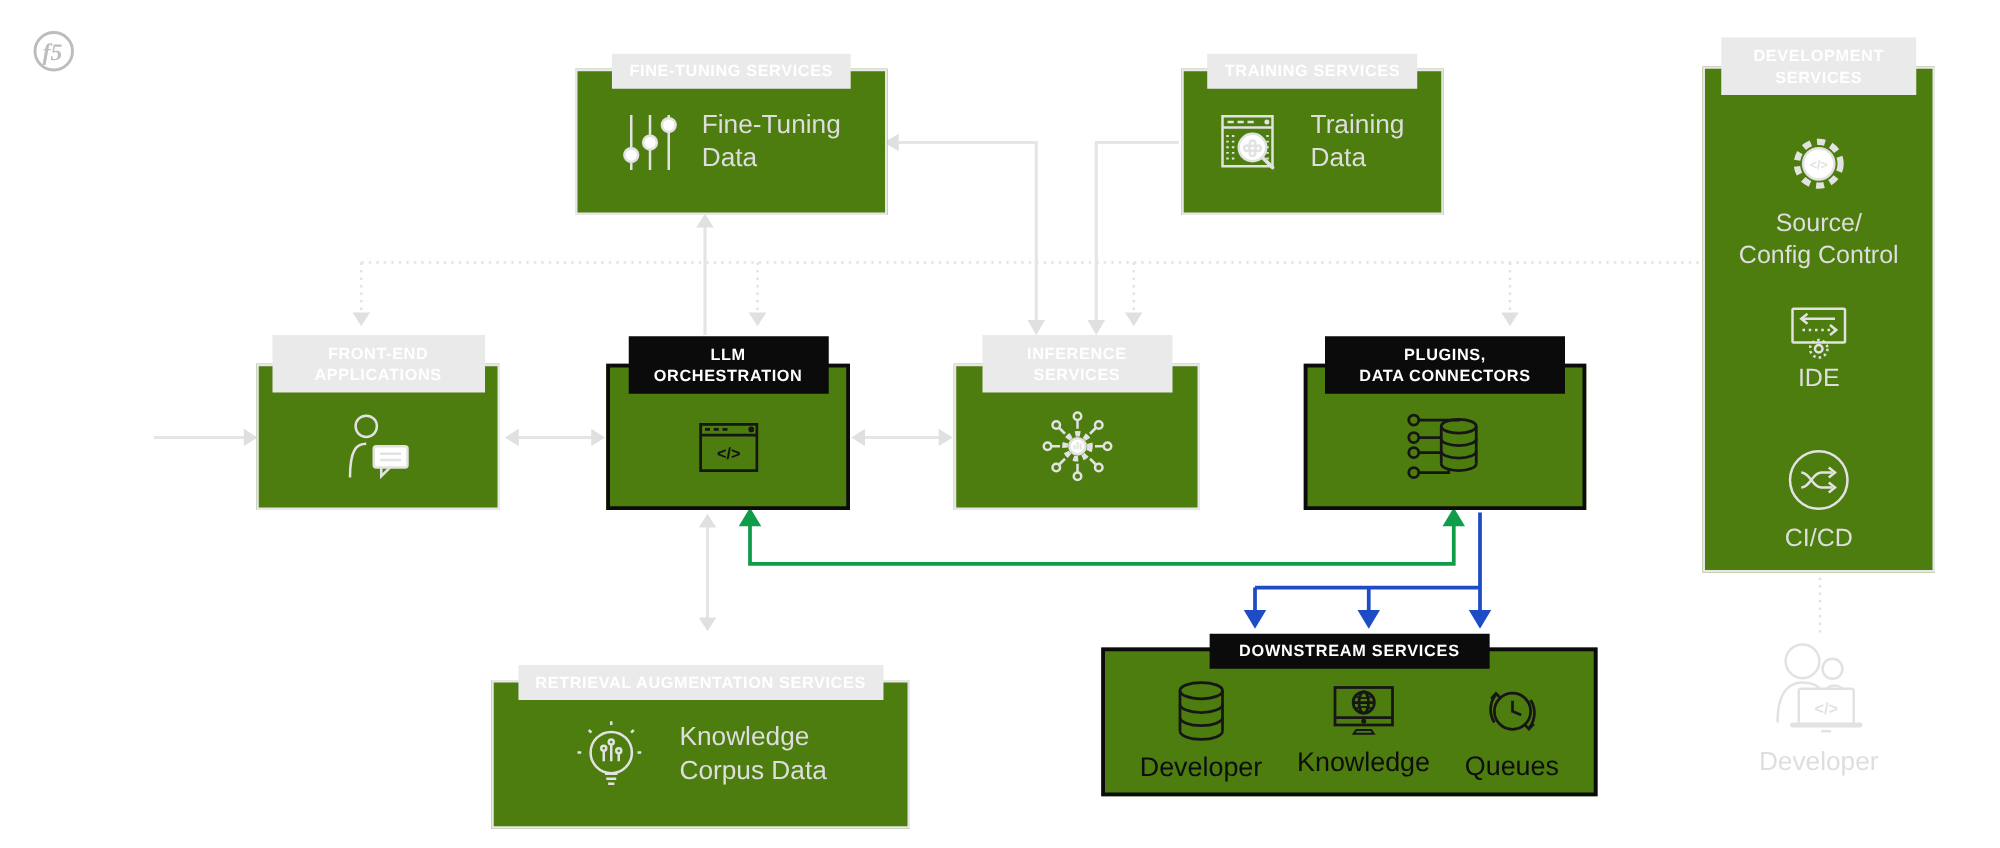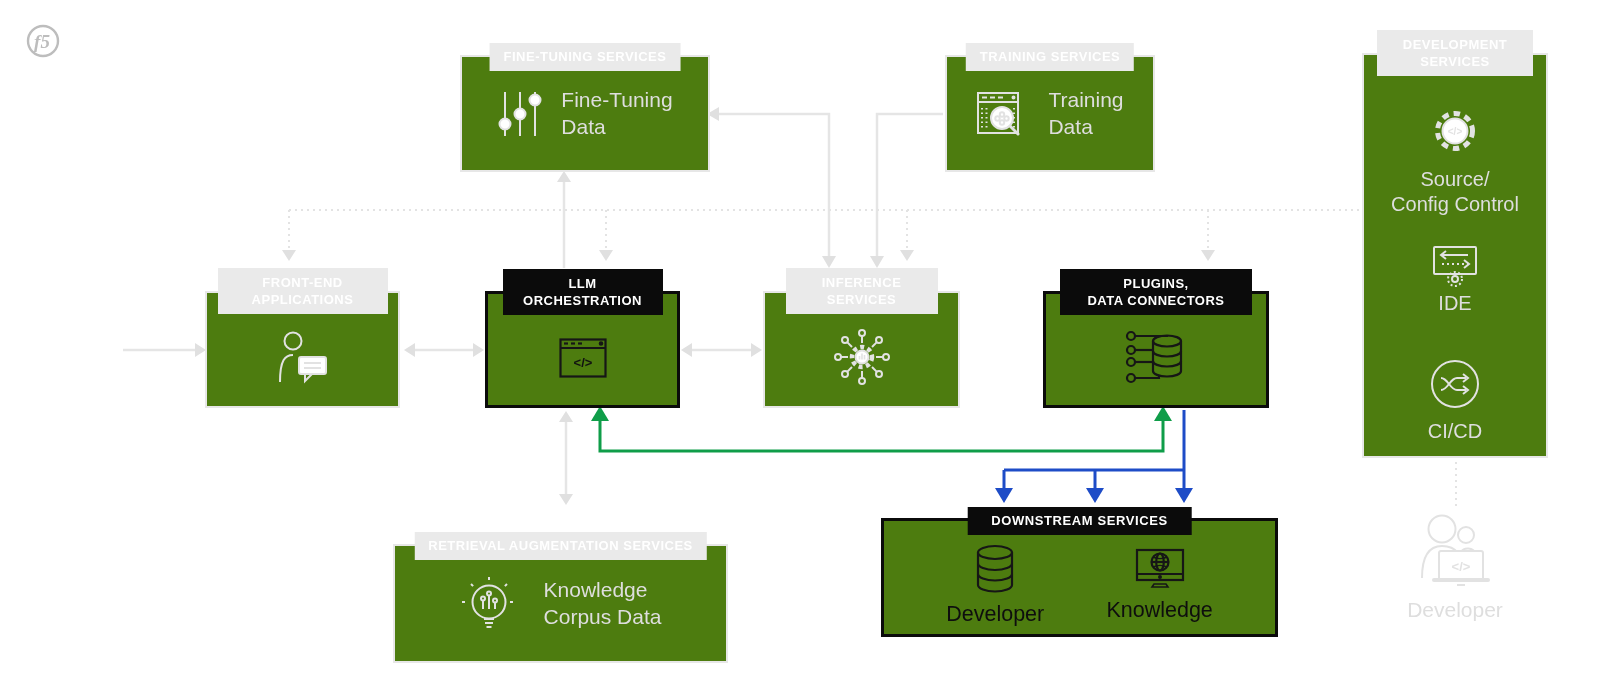--- a/index.html
+++ b/index.html
@@ -360,16 +360,27 @@
           <line x1="2" y1="26" x2="48" y2="26"></line>
           <circle cx="25" cy="14" r="8.5"></circle>
           <ellipse cx="25" cy="14" rx="3.8" ry="8.5"></ellipse>
           <line x1="16.5" y1="14" x2="33.5" y2="14"></line>
           <path d="M18,9 C22,11 28,11 32,9 M18,19 C22,17 28,17 32,19" stroke-width="1.4"></path>
           <circle cx="25" cy="29" r="0.9" fill="#161616"></circle>
           <path d="M19,36 H31 L33,39 H17 Z" stroke-width="1.6"></path>
         </svg>
         <div class="ds-label">Knowledge</div>
       </div>
+      <div class="ds-item">
+        <svg width="52" height="48" viewBox="0 0 52 48" class="ic-dark">
+          <circle cx="27" cy="24" r="14.5"></circle>
+          <polyline points="27,15.5 27,24 34,27"></polyline>
+          <path d="M12.5,33 A19 19 0 0 1 13.5,11"></path>
+            <polyline points="10,14 13.8,9.8 17.5,13.5"></polyline>
+          <path d="M41.5,15 A19 19 0 0 1 40.5,37"></path>
+            <polyline points="44,34 40.2,38.2 36.5,34.5"></polyline>
+        </svg>
+        <div class="ds-label">Queues</div>
+      </div>
     </div>
   </div>
 
 </div>
 
 </body></html>

